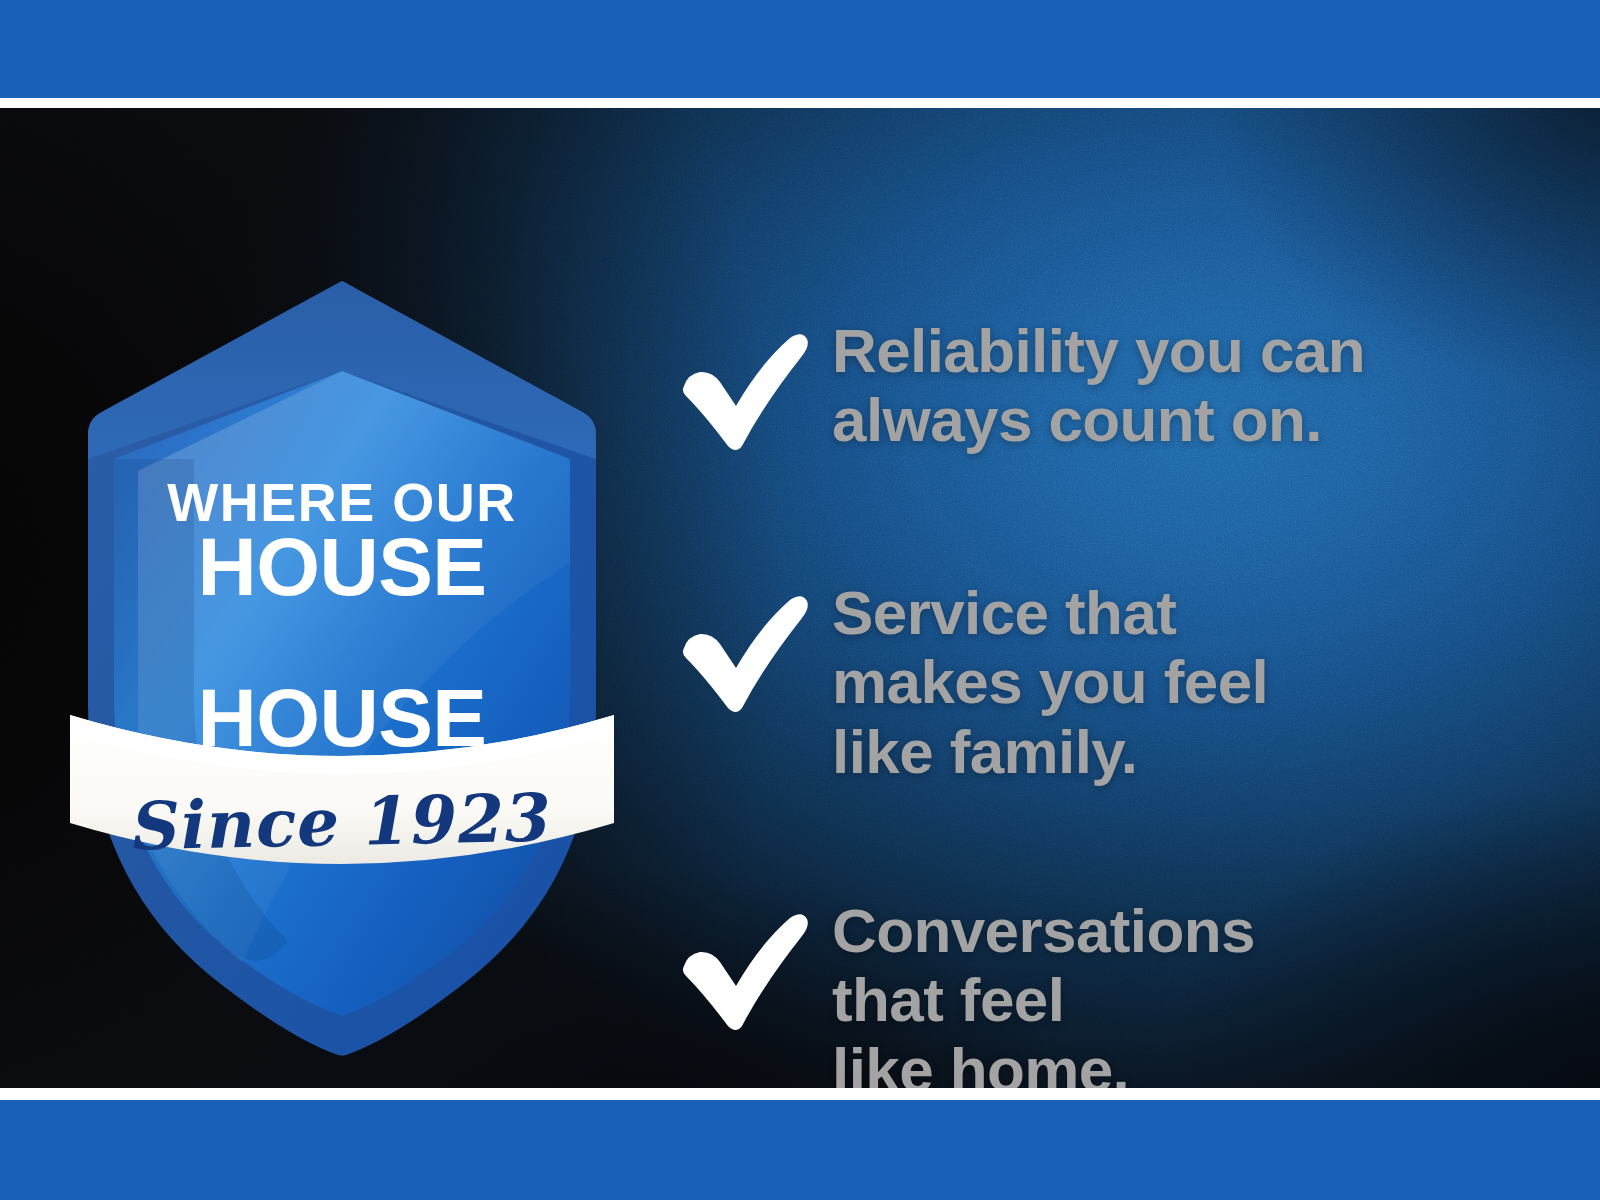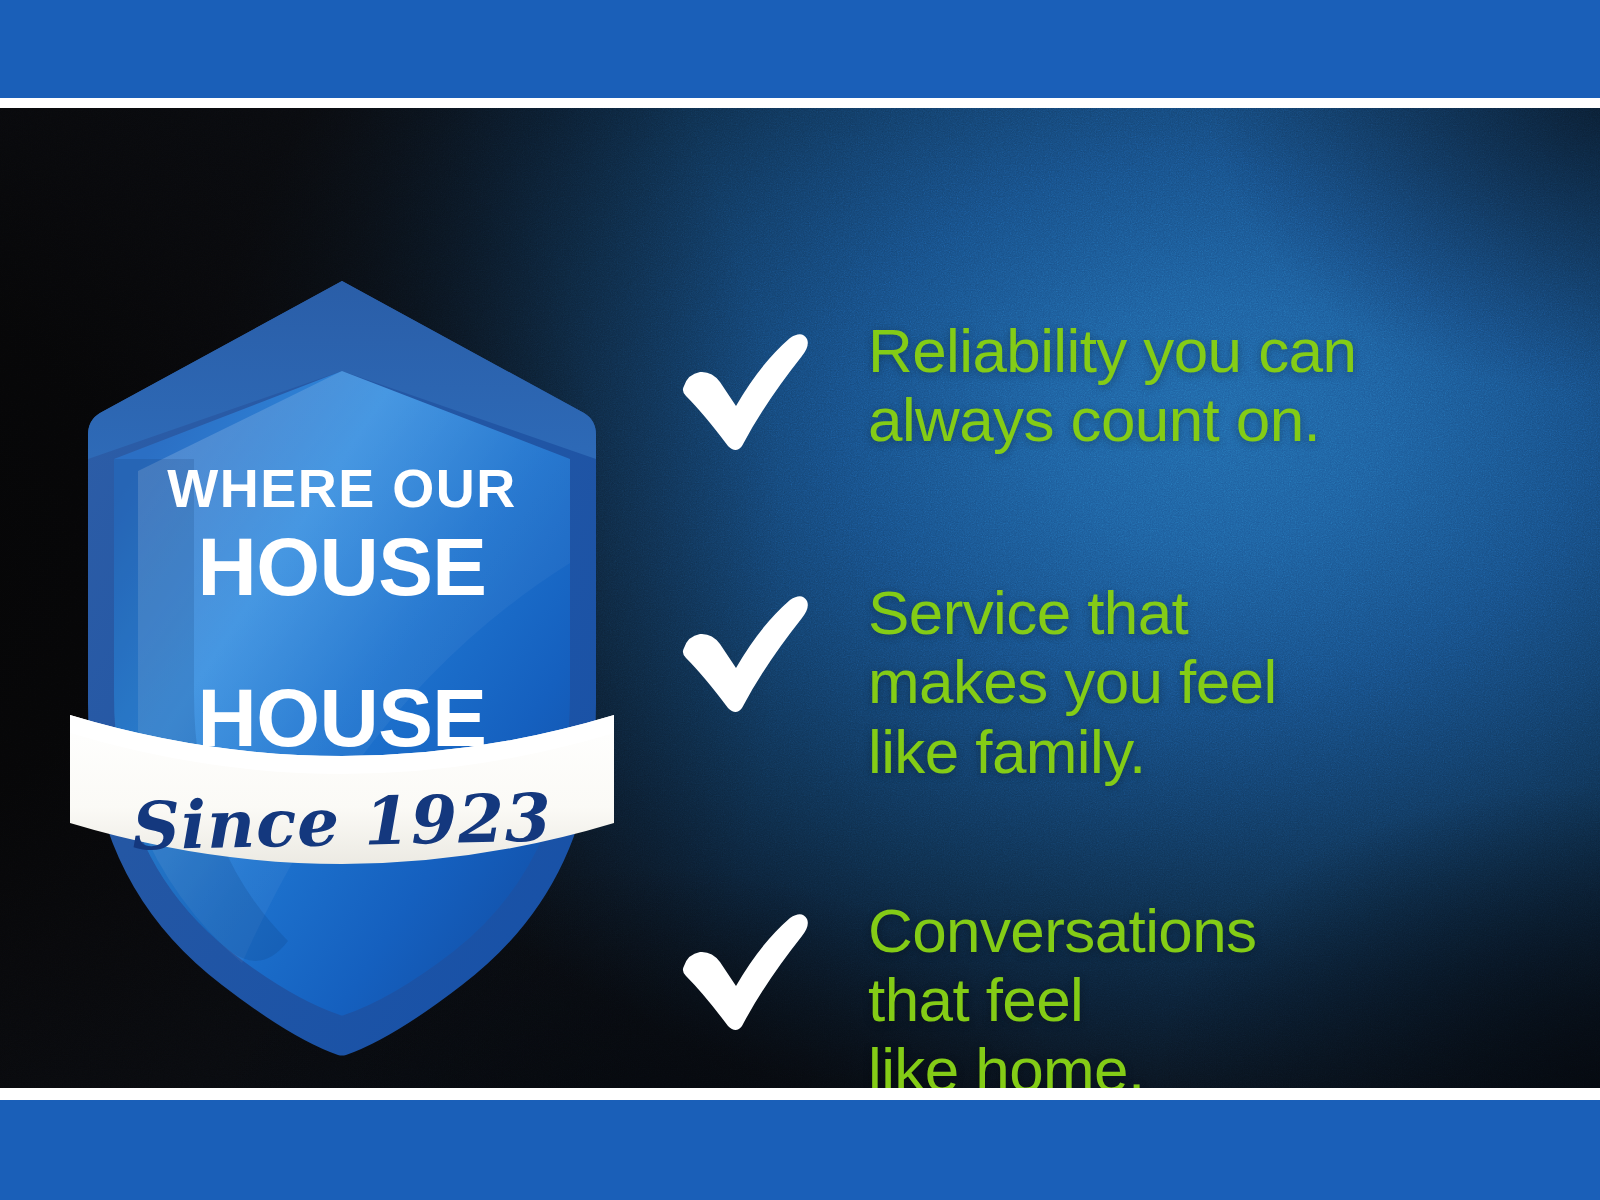--- a/index.html
+++ b/index.html
@@ -65,21 +65,21 @@
     position:absolute; left:62px; top:155px;
     width:560px; height:810px;
   }
   #logo svg{ display:block; width:100%; height:100%; overflow:visible; }
 
   .shield-txt{
     position:absolute; left:0; width:560px; text-align:center;
     color:#ffffff; font-family:"Liberation Sans", sans-serif;
     font-weight:700; line-height:1; white-space:nowrap;
   }
-  #sh-l1{ top:198px; font-size:54px; letter-spacing:1.5px; }
+  #sh-l1{ top:212px; font-size:54px; letter-spacing:1.5px; }
   #sh-l2{ top:263px; font-size:82px; letter-spacing:-0.5px; }
   #sh-l3{ top:352px; font-size:56px; letter-spacing:0.5px; }
   #sh-l4{ top:414px; font-size:82px; letter-spacing:-0.5px; }
 
   #sh-since{
     position:absolute; left:0; top:520px; width:560px;
     text-align:center; white-space:nowrap;
     color:#14387e;
     font-family:"DejaVu Serif", serif;
     font-style:italic; font-weight:700;
@@ -94,29 +94,28 @@
   .bullet{ position:absolute; left:0; width:880px; }
   #bullet-0{ top:28px; }
   #bullet-1{ top:290px; }
   #bullet-2{ top:608px; }
 
   .check-icon{ position:absolute; left:18px; top:14px; width:132px; height:120px; }
   .check-icon svg{ display:block; width:100%; height:100%; }
 
   .bullet-text{
     position:absolute; left:172px; top:0;
-    color:#84cc16;
+    color:#a3a3a3;
     font-family:"Liberation Sans", sans-serif;
-    font-weight:400;
+    font-weight:700;
     font-size:62px;
     line-height:1.12;
     letter-spacing:-0.6px;
     white-space:pre-line;
     text-shadow:0 2px 9px rgba(0,0,0,.30);
-    margin-left:36px;
   }
 </style>
 </head>
 <body>
 
 <div id="stage">
 
   <div id="top-bar" class="brand-bar"></div>
   <div id="top-gap" class="bar-gap"></div>
 

